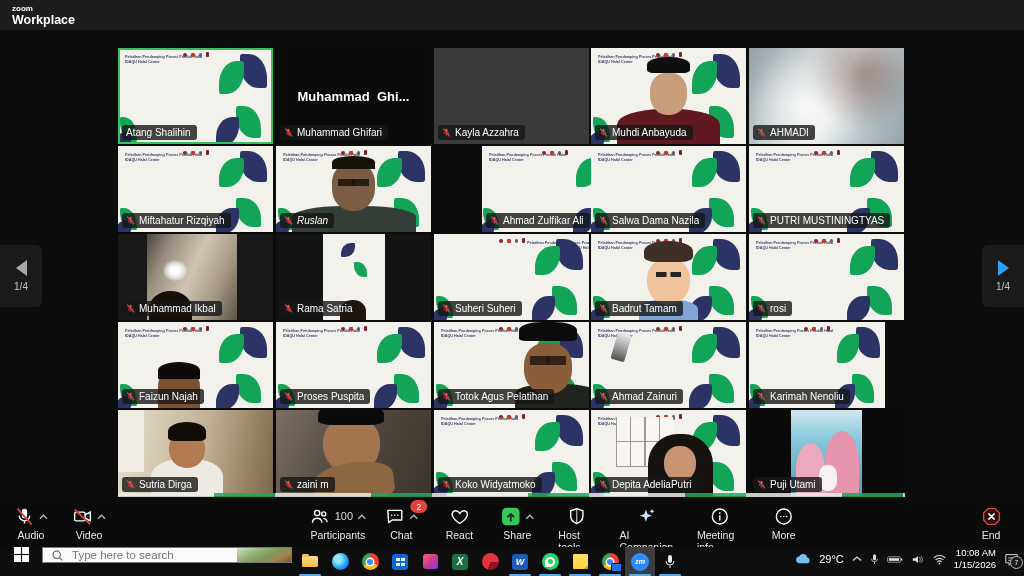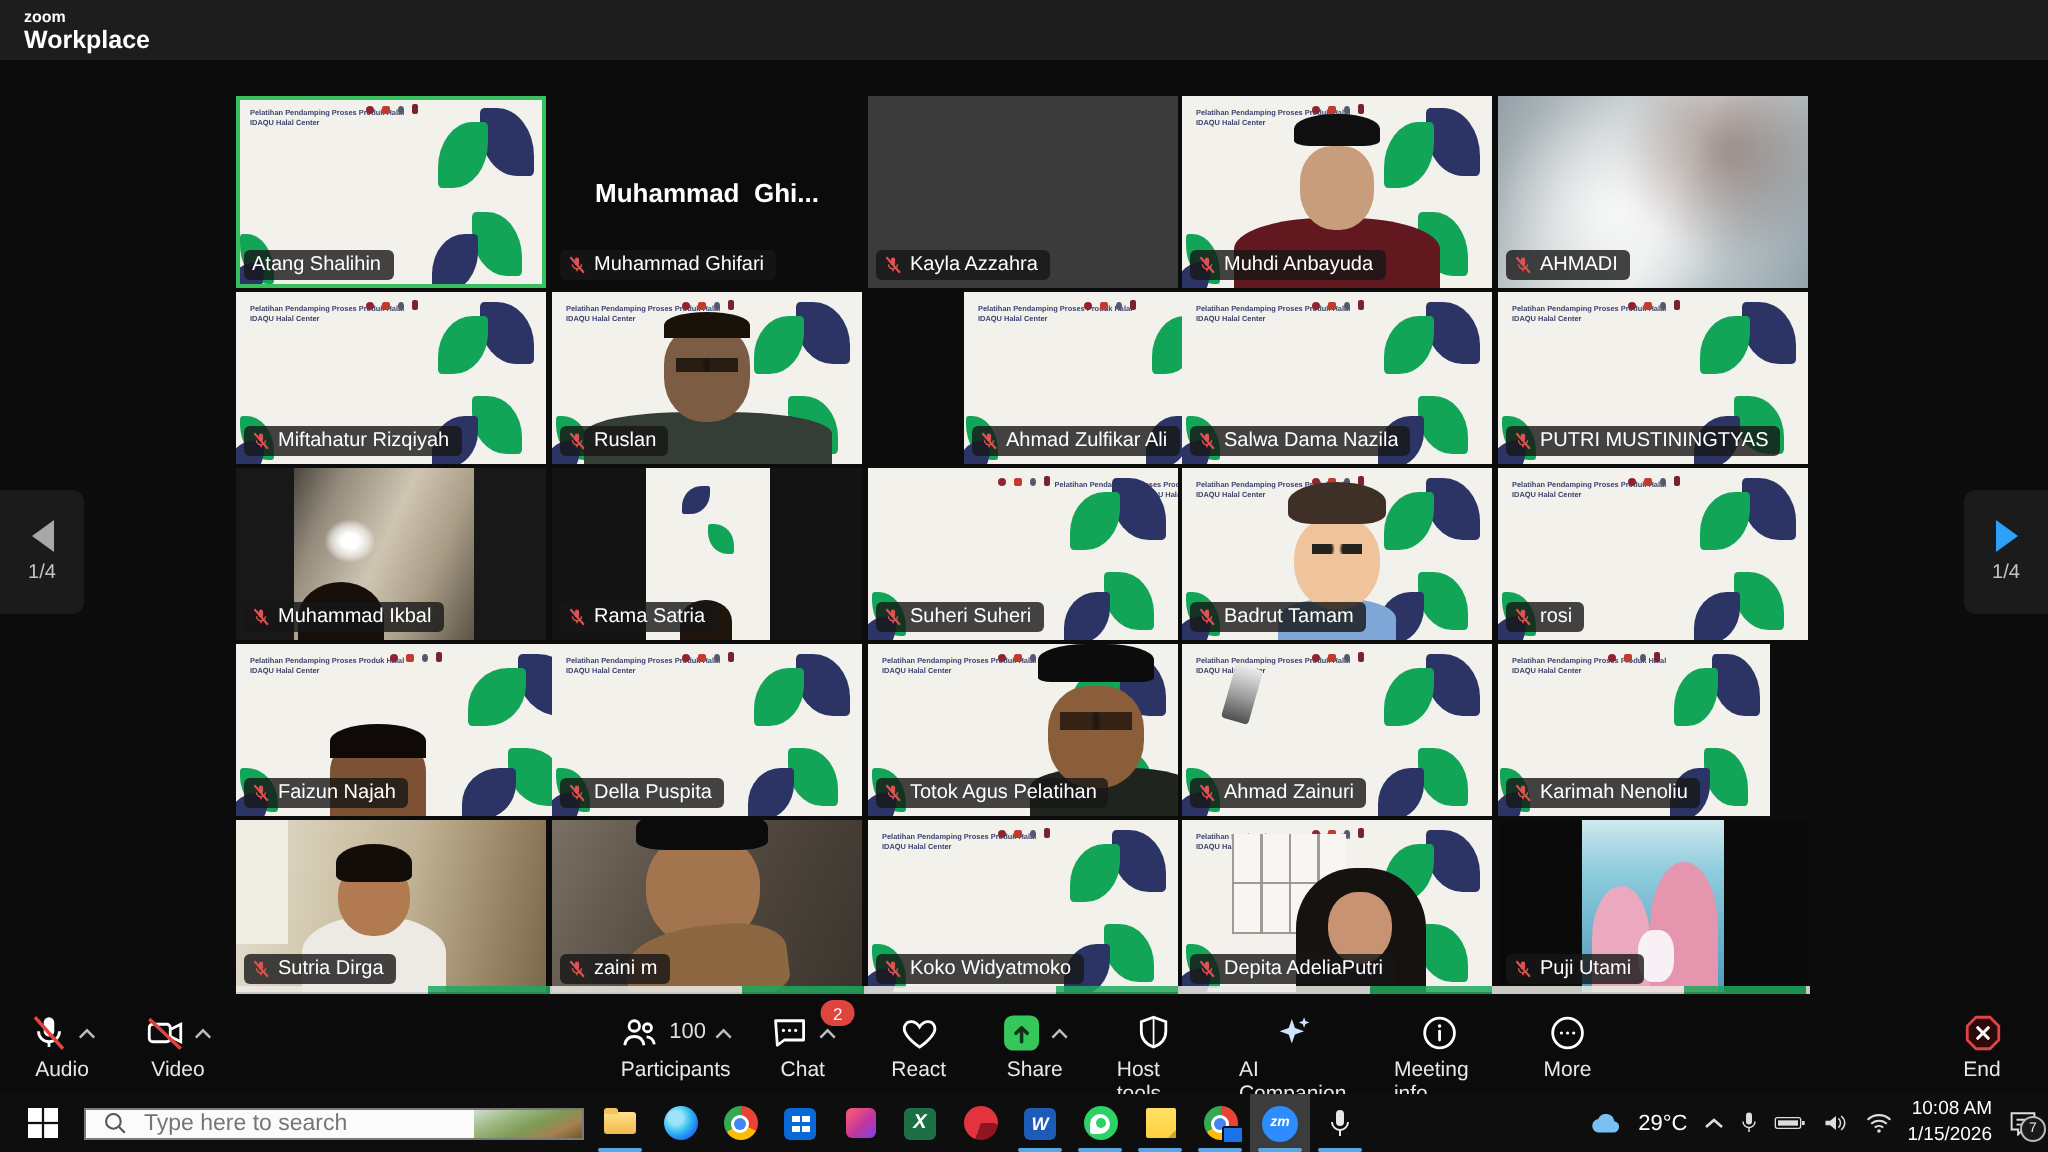--- a/index.html
+++ b/index.html
@@ -153,21 +153,21 @@
   #tb-right{position:absolute;right:16px;top:5px}
   .tb-item{display:flex;flex-direction:column;align-items:center;color:#e8e8e8;font-size:10.5px;gap:2px;min-width:34px}
   .tb-top{position:relative;display:flex;align-items:center;gap:4px;height:22px}
   .tb-ic{display:flex}.tb-ic svg{width:21px;height:21px}
   .tb-count{font-size:11px;color:#ddd}
   .tb-caret{display:flex;margin-top:2px}.tb-caret svg{width:9px;height:6px}
   .tb-badge{position:absolute;top:-5px;right:-9px;background:#e0443f;color:#fff;font-size:8.5px;min-width:13px;
     height:13px;border-radius:7px;display:flex;align-items:center;justify-content:center;padding:0 2px}
 
   
-  #taskbar{position:absolute;left:0;right:0;bottom:0;height:29px;background:#0e0e0e;display:flex;align-items:center;z-index:50}
+  #taskbar{position:absolute;left:0;right:0;bottom:0;height:29px;background:#0e0e0e;display:flex;align-items:flex-start;z-index:50}
   #start{width:42px;display:flex;align-items:center;justify-content:center}
   #start svg{width:15px;height:15px}
   #searchbox{width:250px;background:#fbfbfb;border:1px solid #7a7a7a;box-sizing:border-box;display:flex;
     align-items:center;padding-left:8px;gap:6px;position:relative}
   #searchbox svg{width:13px;height:13px;flex:none}
   #searchbox input{border:0;outline:0;background:transparent;font-size:11.5px;color:#222;width:140px;font-family:inherit}
   #search-img{position:absolute;right:0;top:0;bottom:0;width:54px;background:
     linear-gradient(155deg,#cfdfd3 0%,#9db77f 30%,#7e9a57 55%,#a5804d 78%,#6e5633 100%)}
   #apps{display:flex;align-items:center;padding:0 3px}
   .app{width:30px;height:29px;display:flex;align-items:center;justify-content:center;position:relative}
@@ -343,21 +343,21 @@
             <svg viewBox="0 0 12 12" width="9" height="9">
               <rect x="4.6" y="1" width="2.8" height="5.4" rx="1.4" fill="#e05252"></rect>
               <path d="M3 5.5a3 3 0 0 0 6 0" stroke="#e05252" stroke-width="1" fill="none"></path>
               <path d="M6 8.6v1.6" stroke="#e05252" stroke-width="1"></path>
               <path d="M1.6 .8l9 10.4" stroke="#e05252" stroke-width="1.4"></path>
             </svg>
           </span>
           <span>Miftahatur Rizqiyah</span>
         </div>
       </div>
-      <div class="tile v-person-glasses" style="left: 276px; top: 146px; width: 155px; height: 86px;">
+      <div class="tile v-person-glasses" style="left: 276px; top: 146px; width: 155px; height: 86px; font-style: italic;">
         <div class="halal">
           <div class="bl">
             <div class="l1">Pelatihan Pendamping Proses Produk Halal</div>
             <div class="l2">IDAQU Halal Center</div>
           </div>
           <div class="logos">
             <i></i>
             <i></i>
             <i></i>
             <i></i>
@@ -604,21 +604,21 @@
             <svg viewBox="0 0 12 12" width="9" height="9">
               <rect x="4.6" y="1" width="2.8" height="5.4" rx="1.4" fill="#e05252"></rect>
               <path d="M3 5.5a3 3 0 0 0 6 0" stroke="#e05252" stroke-width="1" fill="none"></path>
               <path d="M6 8.6v1.6" stroke="#e05252" stroke-width="1"></path>
               <path d="M1.6 .8l9 10.4" stroke="#e05252" stroke-width="1.4"></path>
             </svg>
           </span>
           <span>rosi</span>
         </div>
       </div>
-      <div class="tile v-halal-head-bottom" style="left: 118px; top: 322px; width: 155px; height: 86px; padding-left: 24px;">
+      <div class="tile v-halal-head-bottom" style="left: 118px; top: 322px; width: 155px; height: 86px;">
         <div class="halal">
           <div class="bl">
             <div class="l1">Pelatihan Pendamping Proses Produk Halal</div>
             <div class="l2">IDAQU Halal Center</div>
           </div>
           <div class="logos">
             <i></i>
             <i></i>
             <i></i>
             <i></i>
@@ -665,21 +665,21 @@
         </div>
         <div class="name-tag">
           <span class="mt">
             <svg viewBox="0 0 12 12" width="9" height="9">
               <rect x="4.6" y="1" width="2.8" height="5.4" rx="1.4" fill="#e05252"></rect>
               <path d="M3 5.5a3 3 0 0 0 6 0" stroke="#e05252" stroke-width="1" fill="none"></path>
               <path d="M6 8.6v1.6" stroke="#e05252" stroke-width="1"></path>
               <path d="M1.6 .8l9 10.4" stroke="#e05252" stroke-width="1.4"></path>
             </svg>
           </span>
-          <span>Della Puspita</span>
+          <span>Proses Puspita</span>
         </div>
       </div>
       <div class="tile v-person-cap-glasses" style="left: 434px; top: 322px; width: 155px; height: 86px;">
         <div class="halal">
           <div class="bl">
             <div class="l1">Pelatihan Pendamping Proses Produk Halal</div>
             <div class="l2">IDAQU Halal Center</div>
           </div>
           <div class="logos">
             <i></i>

